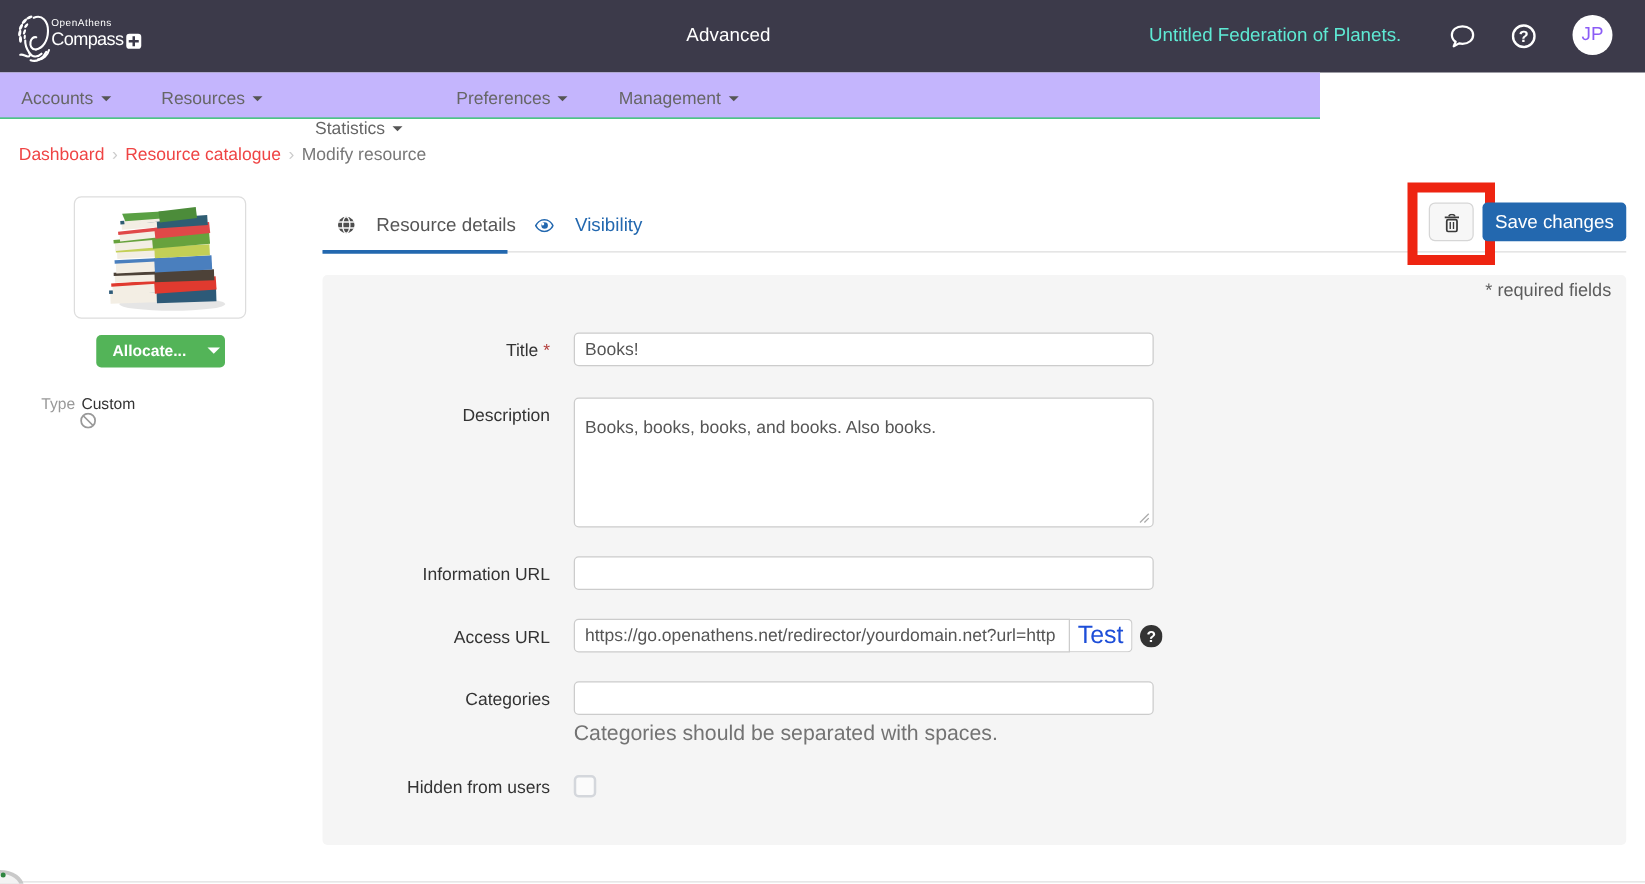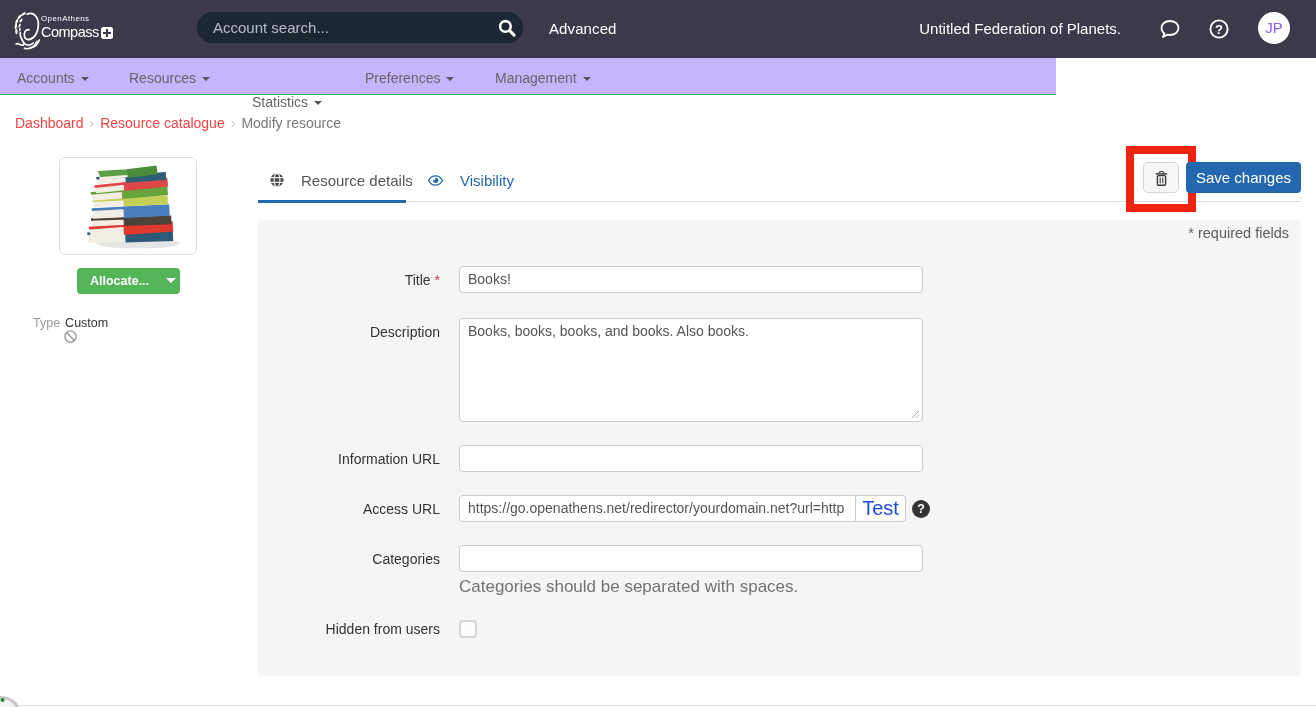--- a/index.html
+++ b/index.html
@@ -5,21 +5,21 @@
 * { margin:0; padding:0; box-sizing:border-box; }
 html,body { width:1316px; height:707px; overflow:hidden; background:#fff;
   font-family:"Liberation Sans", sans-serif; }
 .abs { position:absolute; }
 
 #topbar { position:absolute; left:0; top:0; width:1316px; height:58px; background:#3c3a4a; }
 #searchpill { position:absolute; left:197px; top:12px; width:326px; height:31px;
   background:#1d2733; border-radius:16px; }
 #searchpill .ph { position:absolute; left:16px; top:7px; font-size:15px; color:#b6bec5; }
 #advanced { position:absolute; left:549px; top:20px; font-size:15px; font-weight:500; color:#fff; letter-spacing:0.1px; }
-#orgname { position:absolute; right:195px; top:20px; font-size:15px; color:#ffffff; }
+#orgname { position:absolute; right:195px; top:20px; font-size:15px; color:#5eead4; }
 #avatar { position:absolute; left:1258px; top:12px; width:32px; height:32px; border-radius:50%;
   background:#fff; color:#8b5cf6; font-size:15px; text-align:center; line-height:32px; }
 
 #menubar { position:absolute; left:0; top:58px; width:1056px; height:37px;
   background:#c4b5fd; border-bottom:1px solid #22c55e; }
 .mitem { position:absolute; top:12px; font-size:14px; color:#666; }
 .caret { display:inline-block; width:0; height:0; margin-left:6px; vertical-align:2px;
   border-left:4px solid transparent; border-right:4px solid transparent; border-top:4px solid #555; }
 
 #crumb { position:absolute; left:15px; top:115px; font-size:14px; color:#777; }
@@ -81,27 +81,20 @@
       <ellipse cx="7.6" cy="15.5" rx="2.2" ry="1" transform="rotate(-70 7.6 15.5)"></ellipse>
       <ellipse cx="7.8" cy="19.5" rx="2" ry="0.9" transform="rotate(-85 7.8 19.5)"></ellipse>
     </g>
   </svg>
   <div class="abs" style="left:41px; top:14px; font-size:8px; color:#fff; letter-spacing:0.4px;">OpenAthens</div>
   <div class="abs" style="left:41px; top:24px; font-size:14.5px; font-weight:300; color:#fff; letter-spacing:-0.5px;">Compass</div>
   <div class="abs" style="left:101px; top:27px; width:12px; height:12px; background:#fff; border-radius:2.5px;">
     <div class="abs" style="left:5px; top:2px; width:2.4px; height:8px; background:#3c3a4a;"></div>
     <div class="abs" style="left:2px; top:4.8px; width:8px; height:2.4px; background:#3c3a4a;"></div>
   </div>
-  <div id="searchpill">
-      <span class="ph">Account search...</span>
-    <svg class="abs" style="left:301px; top:7px;" width="18" height="18" viewBox="0 0 17 17">
-      <circle cx="7" cy="7" r="5" fill="none" stroke="#fff" stroke-width="2.4"></circle>
-      <line x1="11" y1="11" x2="15.2" y2="15.2" stroke="#fff" stroke-width="2.8" stroke-linecap="round"></line>
-    </svg>
-  </div>
   <div id="advanced">Advanced</div>
   <div id="orgname">Untitled Federation of Planets.</div>
   <svg class="abs" style="left:1159px; top:18px;" width="22" height="22" viewBox="0 0 22 22">
     <path d="M11 3 C6 3 2.5 6 2.5 10 C2.5 12.3 3.7 14.2 5.5 15.4 L4 19 L8.3 16.7 C9.2 16.9 10 17 11 17 C16 17 19.5 14 19.5 10 C19.5 6 16 3 11 3 Z" fill="none" stroke="#fff" stroke-width="1.8" stroke-linejoin="round"></path>
   </svg>
   <svg class="abs" style="left:1209px; top:19px;" width="20" height="20" viewBox="0 0 20 20">
     <circle cx="10" cy="10" r="8.6" fill="none" stroke="#fff" stroke-width="1.9"></circle>
     <text x="10" y="14.6" font-size="13" font-weight="bold" fill="#fff" text-anchor="middle" font-family="Liberation Sans">?</text>
   </svg>
   <div id="avatar">JP</div>
@@ -200,21 +193,21 @@
 <div id="redbox"></div>
 <div id="savebtn">Save changes</div>
 
 <div id="panel"></div>
 <div id="reqfields">* required fields</div>
 
 <div class="flabel" style="top:272px;">Title<span class="req"> *</span></div>
 <div class="finput" style="top:266px;">Books!</div>
 
 <div class="flabel" style="top:324px;">Description</div>
-<div class="finput" style="top:318px; height:104px; line-height:normal; padding-top:4px; white-space:normal;">Books, books, books, and books. Also books.
+<div class="finput" style="top:318px; height:104px; line-height:normal; padding-top:14px; white-space:normal;">Books, books, books, and books. Also books.
   <svg class="abs" style="right:2px; bottom:2px;" width="9" height="9" viewBox="0 0 9 9">
     <line x1="1" y1="8" x2="8" y2="1" stroke="#aaa" stroke-width="1"></line>
     <line x1="4.5" y1="8" x2="8" y2="4.5" stroke="#aaa" stroke-width="1"></line>
   </svg>
 </div>
 
 <div class="flabel" style="top:451px;">Information URL</div>
 <div class="finput" style="top:445px;"></div>
 
 <div class="flabel" style="top:501px;">Access URL</div>

